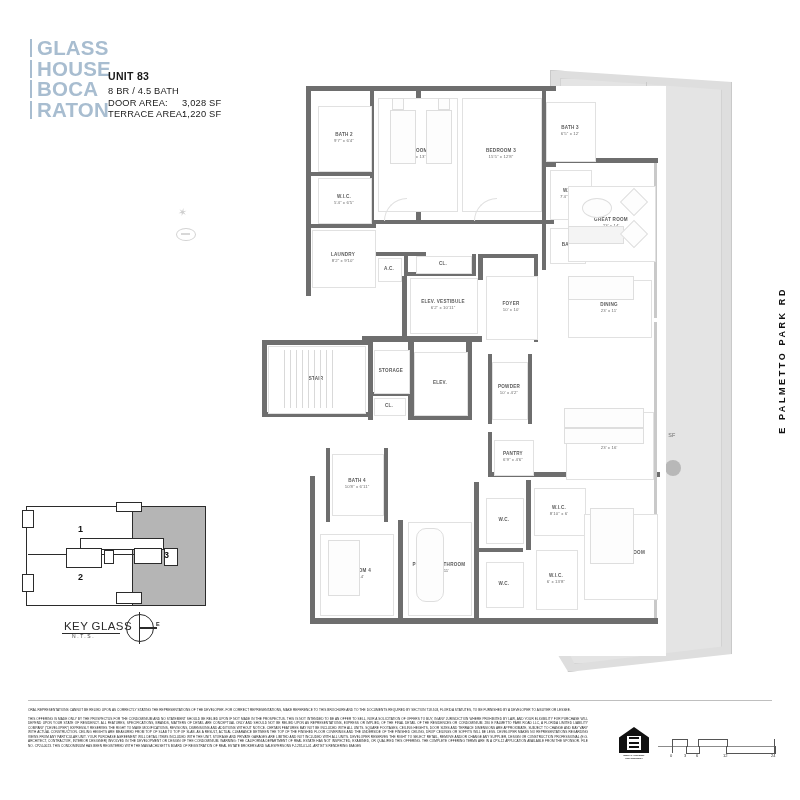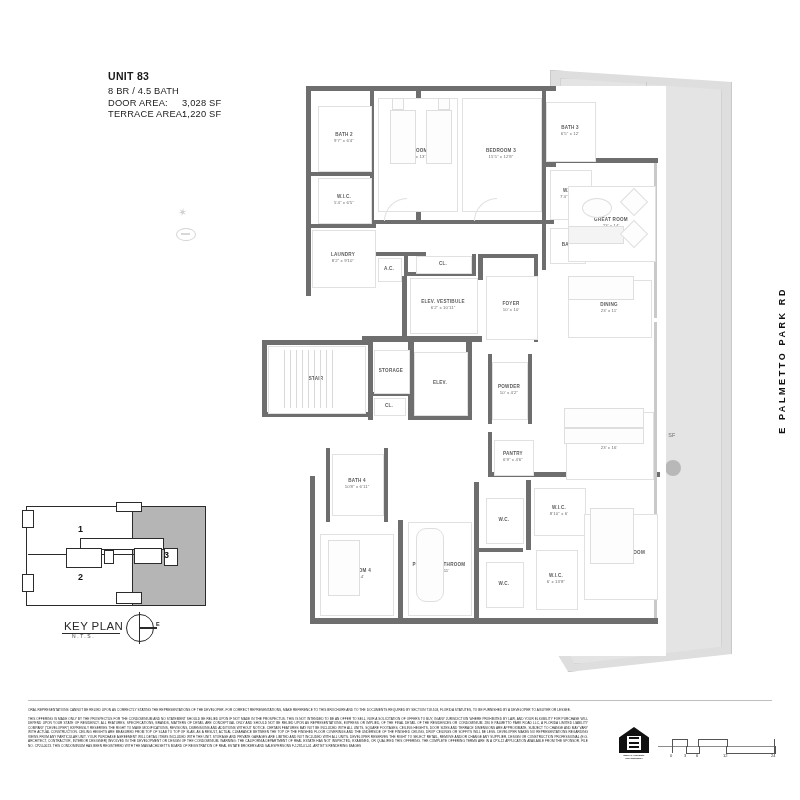--- a/index.html
+++ b/index.html
@@ -154,20 +154,26 @@
   .scale .axis{position:absolute;left:0;top:11px;width:118px;height:1px;background:#8b8b8b;}
   .scale .blk{position:absolute;border:1px solid #555;}
   .scale .tk{position:absolute;width:1px;background:#555;}
   .scale .num{position:absolute;top:18px;font-size:4px;color:#333;}
 </style>
 </head>
 <body>
 
 <div class="sheet">
 
+  <div class="brand">
+    <span class="brand-line">GLASS</span>
+    <span class="brand-line">HOUSE</span>
+    <span class="brand-line">BOCA</span>
+    <span class="brand-line">RATON</span>
+  </div>
 
   <div class="unitinfo">
     <div class="unit-title">UNIT 83</div>
     <div class="unit-row">8 BR / 4.5 BATH</div>
     <div class="unit-row">
       <span class="lab">DOOR AREA:</span><span class="val">3,028 SF</span>
     </div>
     <div class="unit-row">
       <span class="lab">TERRACE AREA:</span><span class="val">1,220 SF</span>
     </div>
@@ -351,21 +357,21 @@
     <div class="kp-bar" style="left:94px;top:2px;width:24px;height:8px;"></div>
     <div class="kp-bar" style="left:94px;top:92px;width:24px;height:10px;"></div>
     <div class="kp-bar" style="left:0px;top:10px;width:10px;height:16px;"></div>
     <div class="kp-bar" style="left:0px;top:74px;width:10px;height:16px;"></div>
 
     <div class="kp-num" style="left:56px;top:24px;">1</div>
     <div class="kp-num" style="left:56px;top:72px;">2</div>
     <div class="kp-num" style="left:142px;top:50px;">3</div>
 
     <div class="kp-rule"></div>
-    <div class="kp-title">KEY PLAN</div>
+    <div class="kp-title">KEY GLASS</div>
     <div class="kp-nts">N.T.S.</div>
     <div class="compass">
       <div class="vv"></div>
         <div class="hh"></div>
     </div>
     <div class="compass-e">E</div>
   </div>
 
   <div class="rule" style="top:700px;"></div>
   <div class="legal" style="top:708px;">

